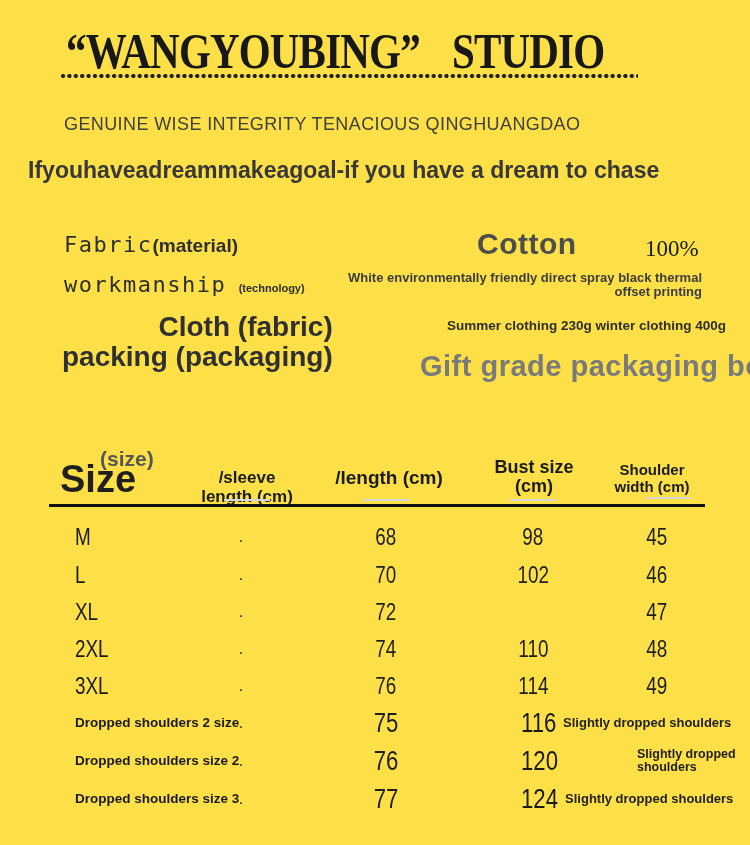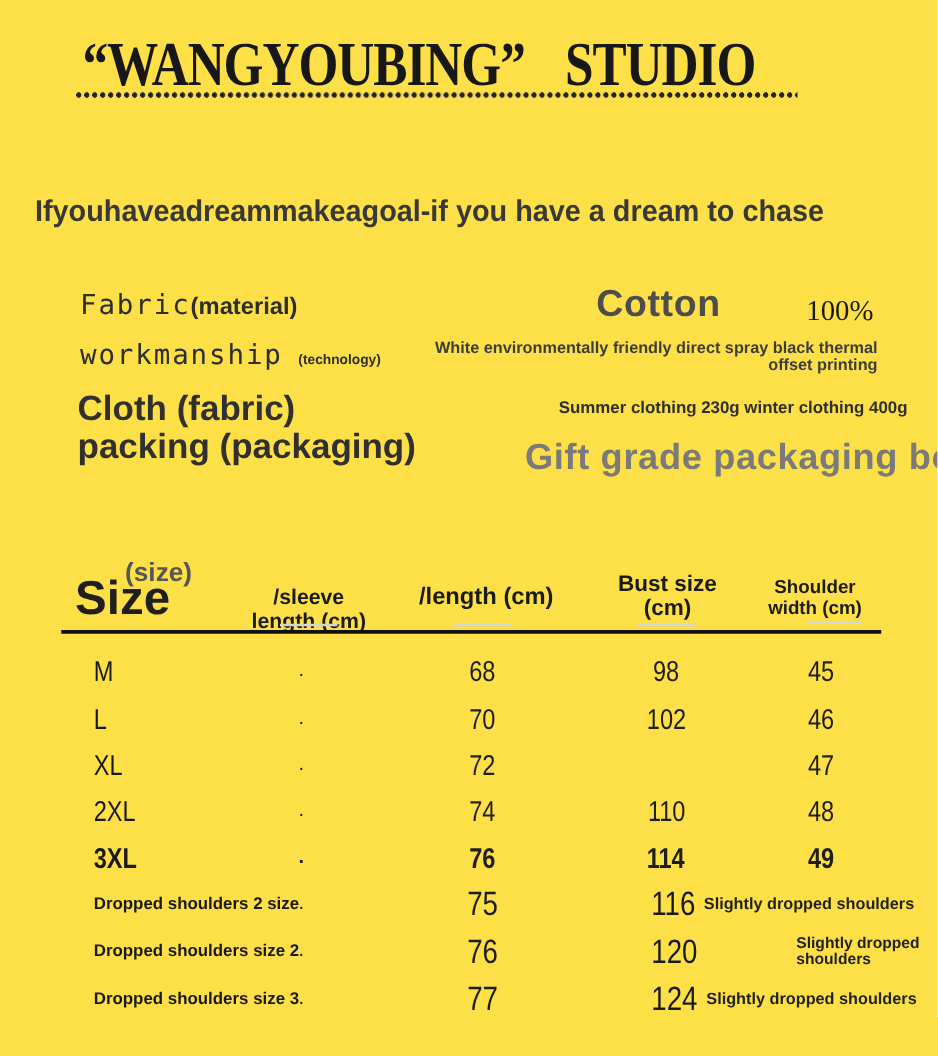--- a/index.html
+++ b/index.html
@@ -65,33 +65,34 @@
 <div class="sheet">
 
   <div class="abs" style="left:66px; top:22px;">
     <span class="brand">“WANGYOUBING”</span>
   </div>
   <div class="abs" style="left:452px; top:22px;">
     <span class="brand">STUDIO</span>
   </div>
   <div class="dotline"></div>
 
+  <div class="abs tagline" style="left:64px; top:114px;">GENUINE WISE INTEGRITY TENACIOUS QINGHUANGDAO</div>
 
   <div class="abs" style="left:28px; top:156px;">
     <span class="slogan">Ifyouhaveadreammakeagoal-if you have a dream to chase</span>
   </div>
 
   <div class="abs" style="left:64px; top:232px;">
     <span class="monolabel">Fabric</span><span class="sublabel" style="font-size:19px;">(material)</span>
   </div>
   <div class="abs" style="left:64px; top:272px;">
     <span class="monolabel">workmanship</span>
     <span class="sublabel" style="font-size:11px; margin-left:8px;">(technology)</span>
   </div>
-  <div class="abs" style="left:62px; top:312px;">
+  <div class="abs" style="left:62px; top:312px;text-align:right;">
     <div class="boldlabel">Cloth (fabric)</div>
     <div class="boldlabel">packing (packaging)</div>
   </div>
 
   <div class="abs cotton" style="left:453px; top:227px;">Cotton</div>
   <div class="abs pct" style="left:645px; top:236px;">100%</div>
 
   <div class="abs" style="right:48px; top:271px; text-align:right;">
     <div class="smallbold">White environmentally friendly direct spray black thermal</div>
     <div class="smallbold">offset printing</div>
@@ -146,21 +147,21 @@
     <span class="c-length"><span class="cond">72</span></span>
     <span class="c-shoulder"><span class="cond">47</span></span>
   </div>
   <div class="trow" style="top:634px;">
     <span class="c-size"><span class="cond cond-l">2XL</span></span>
     <span class="c-dot">.</span>
     <span class="c-length"><span class="cond">74</span></span>
     <span class="c-bust"><span class="cond">110</span></span>
     <span class="c-shoulder"><span class="cond">48</span></span>
   </div>
-  <div class="trow" style="top:671px;font-weight:bold;">
+  <div class="trow" style="top:671px;">
     <span class="c-size"><span class="cond cond-l">3XL</span></span>
     <span class="c-dot">.</span>
     <span class="c-length"><span class="cond">76</span></span>
     <span class="c-bust"><span class="cond">114</span></span>
     <span class="c-shoulder"><span class="cond">49</span></span>
   </div>
 
   <div class="trow drow" style="top:708px;">
     <span class="c-label">Dropped shoulders 2 size</span>
     <span class="c-dot">.</span>

